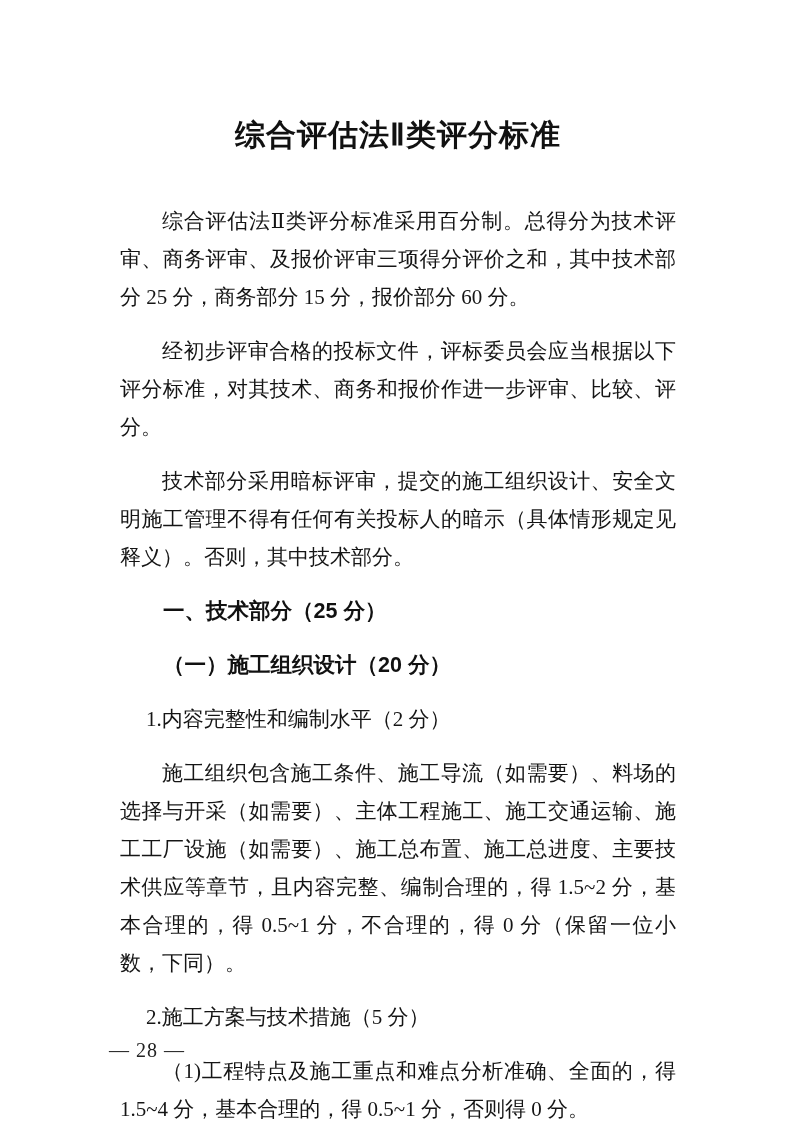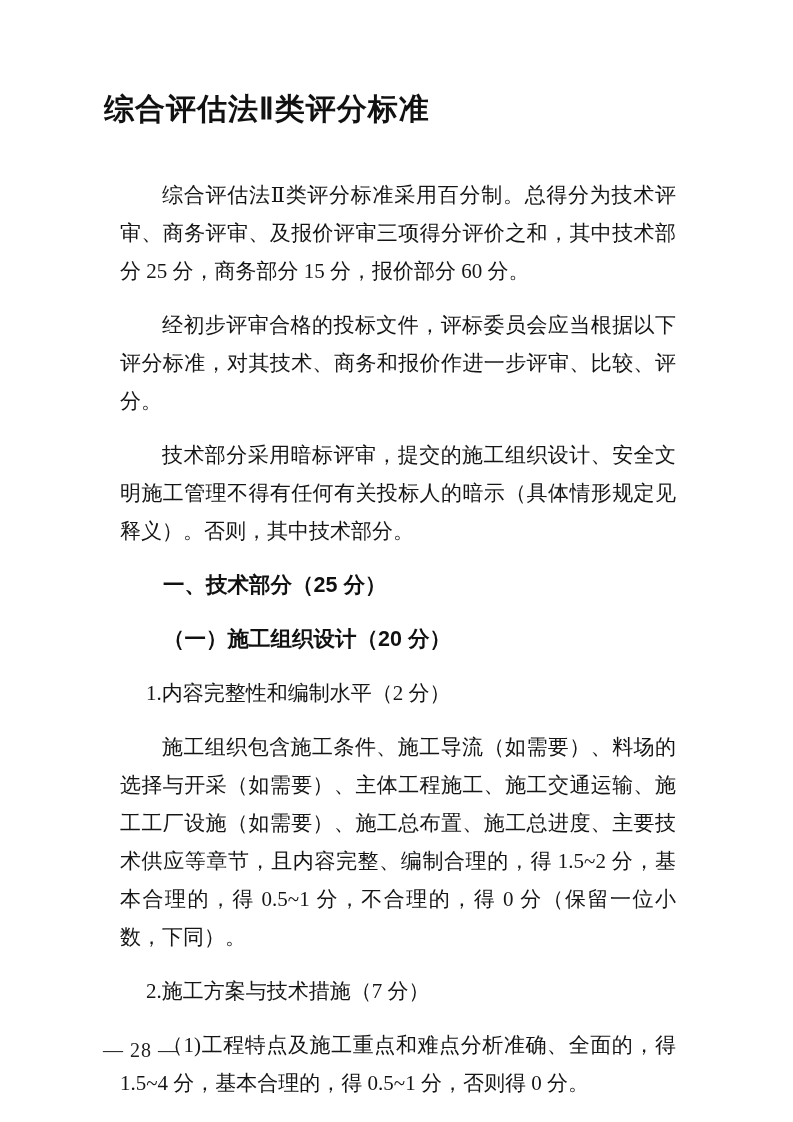--- a/index.html
+++ b/index.html
@@ -20,22 +20,22 @@
     background: #ffffff;
   }
   .content {
     position: absolute;
     left: 104px;
     top: 0;
     width: 588px;
   }
   .doc-title {
     margin: 0;
-    padding-top: 91px;
-    text-align: left;
+    padding-top: 117px;
+    text-align: center;
     font-family: Liberation Sans, sans-serif;
     font-weight: bold;
     font-size: 30px;
     line-height: 36px;
     letter-spacing: 1px;
     color: #111;
   }
   .body-blocks {
     margin-top: 49px;
   }
@@ -60,21 +60,21 @@
   .item-heading {
     margin: 0;
     font-size: 21px;
     line-height: 38px;
     text-indent: 2em;
     text-align: left;
     color: #151515;
   }
   .page-footer {
     position: absolute;
-    left: 103px;
+    left: 109px;
     top: 1038px;
     font-size: 20px;
     line-height: 24px;
     letter-spacing: 1px;
     color: #222;
   }
 </style>
 </head>
 <body>
 
@@ -84,19 +84,19 @@
     <h1 class="doc-title">综合评估法Ⅱ类评分标准</h1>
 
     <div class="body-blocks">
       <p class="para">综合评估法Ⅱ类评分标准采用百分制。总得分为技术评审、商务评审、及报价评审三项得分评价之和，其中技术部分 25 分，商务部分 15 分，报价部分 60 分。</p>
       <p class="para">经初步评审合格的投标文件，评标委员会应当根据以下评分标准，对其技术、商务和报价作进一步评审、比较、评分。</p>
       <p class="para">技术部分采用暗标评审，提交的施工组织设计、安全文明施工管理不得有任何有关投标人的暗示（具体情形规定见释义）。否则，其中技术部分。</p>
       <p class="heading-1">一、技术部分（25 分）</p>
       <p class="heading-2">（一）施工组织设计（20 分）</p>
       <p class="item-heading">1.内容完整性和编制水平（2 分）</p>
       <p class="para">施工组织包含施工条件、施工导流（如需要）、料场的选择与开采（如需要）、主体工程施工、施工交通运输、施工工厂设施（如需要）、施工总布置、施工总进度、主要技术供应等章节，且内容完整、编制合理的，得 1.5~2 分，基本合理的，得 0.5~1 分，不合理的，得 0 分（保留一位小数，下同）。</p>
-      <p class="item-heading">2.施工方案与技术措施（7 分）</p>
+      <p class="item-heading">2.施工方案与技术措施（5 分）</p>
       <p class="para">（1)工程特点及施工重点和难点分析准确、全面的，得 1.5~4 分，基本合理的，得 0.5~1 分，否则得 0 分。</p>
     </div>
   </div>
 
   <div class="page-footer">— 28 —</div>
 </div>
 
 </body></html>

